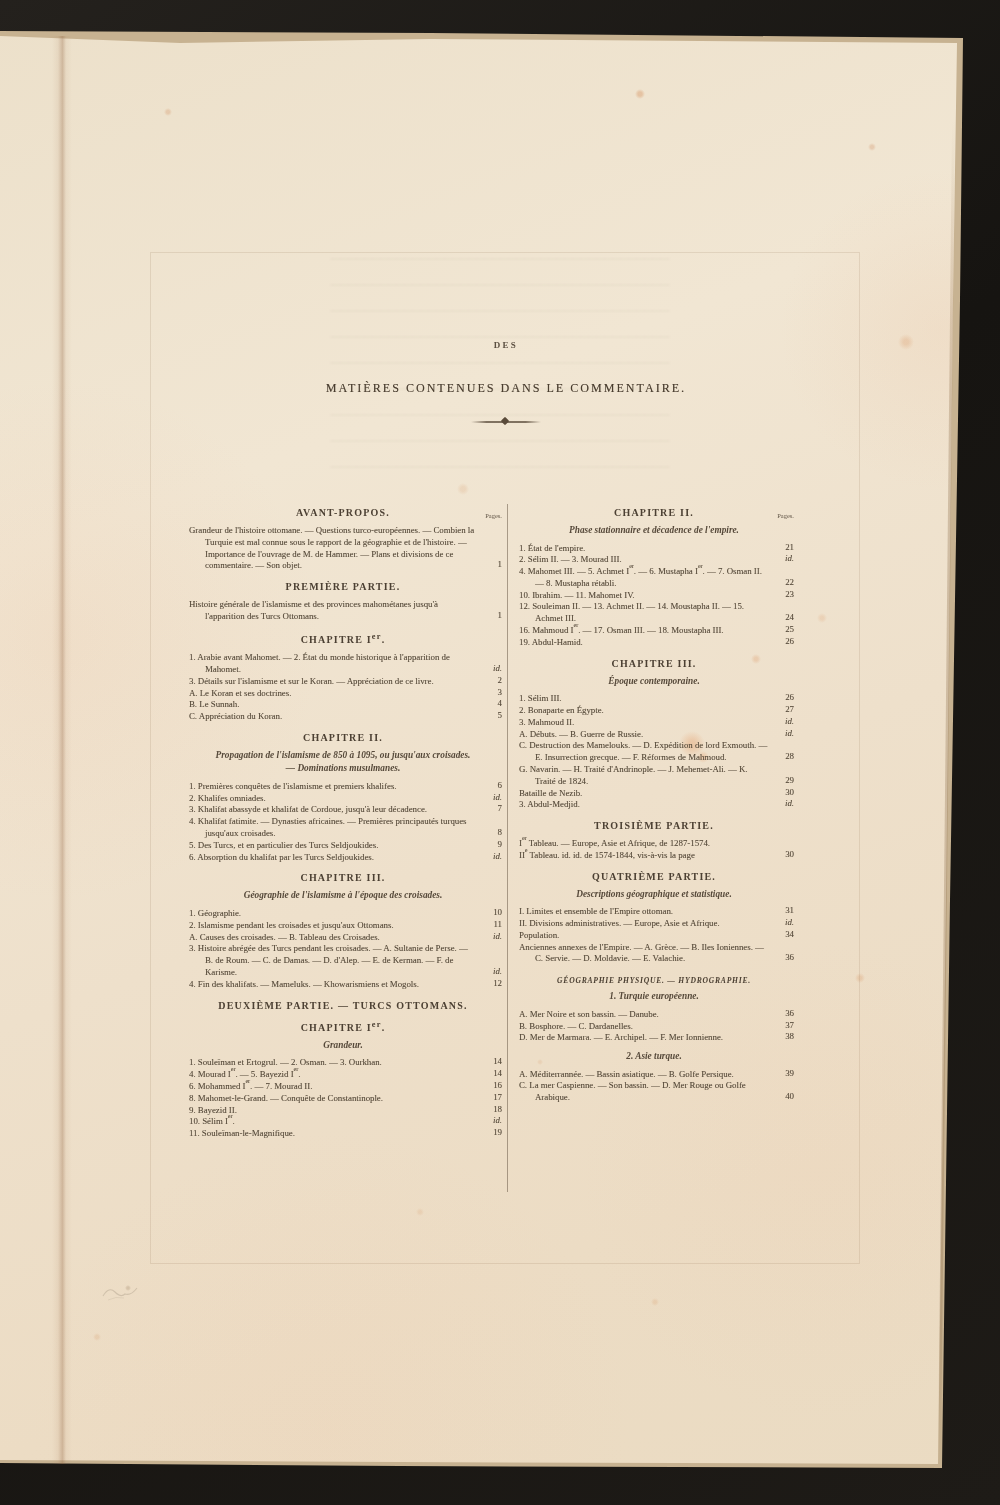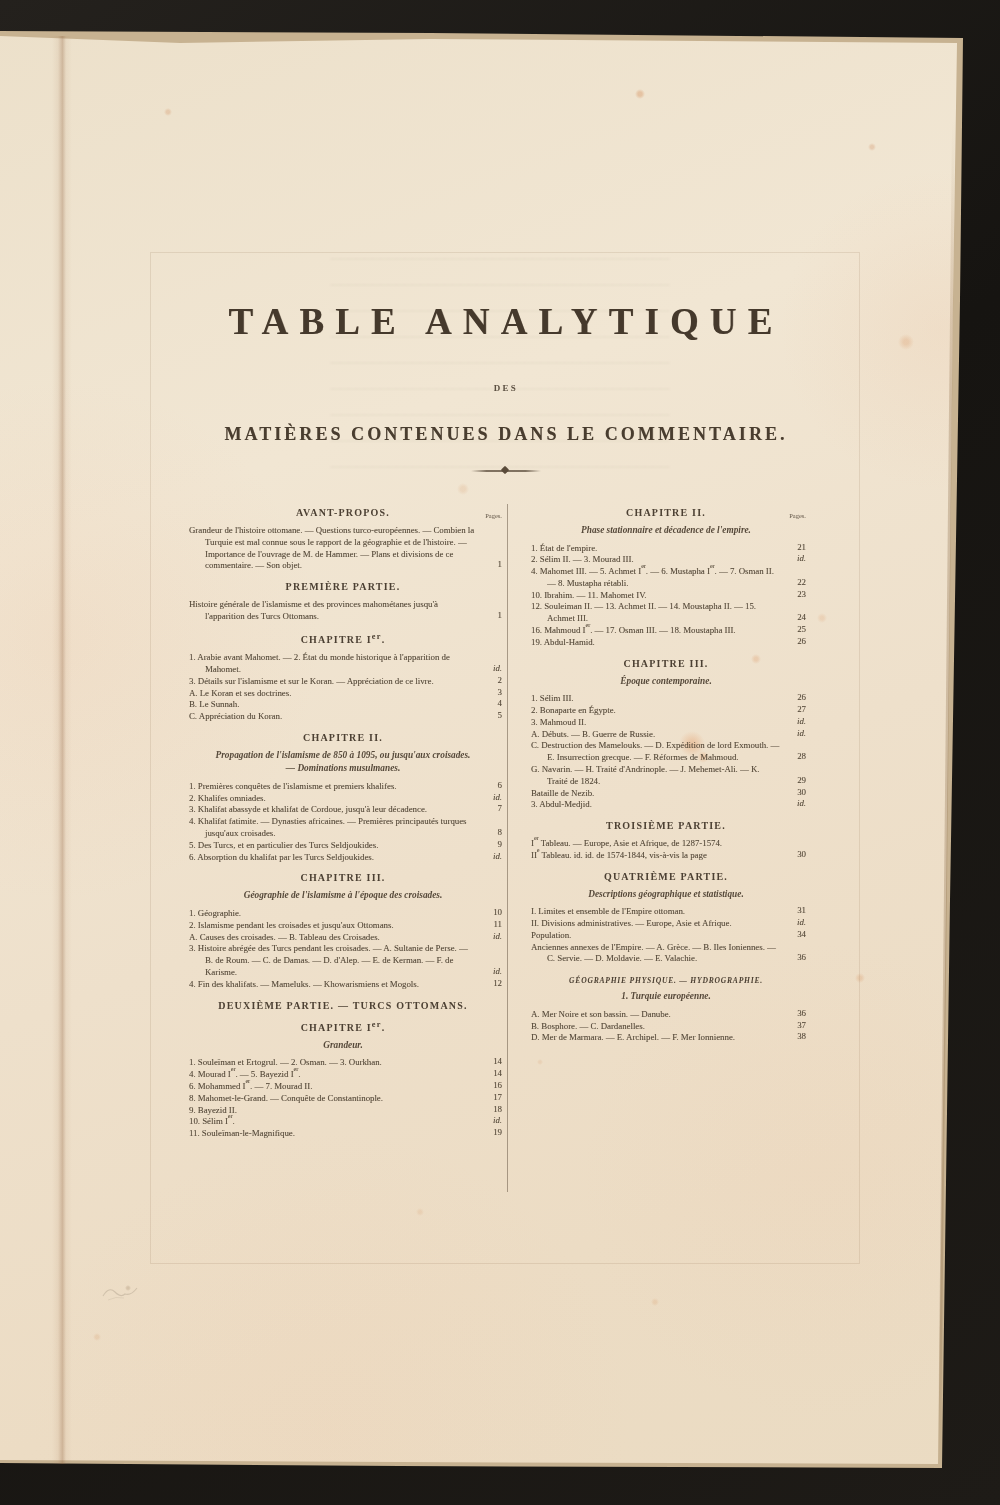--- a/index.html
+++ b/index.html
@@ -63,34 +63,34 @@
     position:absolute;left:100px;top:1278px;width:46px;height:26px;opacity:.35;
   }
   .title-block{position:absolute;left:150px;top:300px;width:712px;text-align:center;}
   .main-title{
     font-size:37px;font-weight:bold;letter-spacing:.30em;color:#45392c;
     text-shadow:.4px .4px .6px rgba(70,58,44,.45);
     white-space:nowrap;
   }
   .des-label{margin-top:40px;font-size:9px;font-weight:bold;letter-spacing:.25em;color:#5b4f41;}
   .subtitle{
-    margin-top:31px;font-size:18px;font-weight:bold;letter-spacing:.17em;color:#493d2f;
+    margin-top:31px;font-size:12px;font-weight:normal;letter-spacing:.17em;color:#493d2f;
     text-shadow:.3px .3px .5px rgba(70,58,44,.4);white-space:nowrap;
   }
   .ornament{margin:22px auto 0;width:70px;height:7px;position:relative;}
   .ornament .bar{
     position:absolute;left:0;top:3px;width:100%;height:1.6px;
     background:linear-gradient(to right, rgba(90,75,58,0), rgba(90,75,58,.75) 22%, rgba(90,75,58,.75) 78%, rgba(90,75,58,0));
   }
   .ornament .diamond{
     position:absolute;left:31px;top:0;width:6px;height:6px;background:#5a4b3a;
     transform:rotate(45deg);border-radius:1px;
   }
   
-  .toc{position:absolute;left:150px;top:498px;width:644px;display:flex;gap:12px;}
+  .toc{position:absolute;left:150px;top:498px;width:644px;display:flex;}
   .col{position:relative;}
   .col-left{flex:0 0 352px;padding-left:34px;box-sizing:border-box;}
   .col-right{flex:0 0 292px;padding-left:12px;box-sizing:border-box;}
   .col-divider{position:absolute;left:357px;top:6px;width:1px;height:688px;background:rgba(95,80,62,.5);}
   .sec{margin-bottom:7px;}
   .sec-h{
     text-align:center;font-size:10px;font-weight:bold;letter-spacing:.12em;color:#4c4033;
     margin:9px 0 7px;
   }
   .sec-h.small{font-size:7.6px;letter-spacing:.10em;margin:11px 0 6px;font-style:italic;}
@@ -119,21 +119,20 @@
 <div class="gutter-crease"></div>
 <div class="edge-line-right"></div>
 <div class="content-frame"></div>
 <div class="show-through"></div>
 <svg class="pencil-smudge" viewBox="0 0 46 26">
   <path d="M3 18 q6 -10 12 -4 t10 2 q6 2 12 -6" fill="none" stroke="#8a7c68" stroke-width="1.1" opacity=".8"></path>
   <path d="M8 22 q8 -4 16 -2" fill="none" stroke="#9a8c78" stroke-width=".8" opacity=".6"></path>
 </svg>
 
 <div class="title-block">
-  <div class="main-title">TABLE ANALYTIQUE</div>
   <div class="des-label">DES</div>
   <div class="subtitle">MATIÈRES CONTENUES DANS LE COMMENTAIRE.</div>
   <div class="ornament">
     <div class="bar"></div>
     <div class="diamond"></div>
   </div>
 </div>
 
 <div class="toc">
   <div class="col col-left" id="col-left">
@@ -242,14 +241,21 @@
       </div>
       <div class="sec">
         <div class="sec-h small">GÉOGRAPHIE PHYSIQUE. — HYDROGRAPHIE.</div>
         <div class="subwrap">
           <div class="sub">1. Turquie européenne.</div>
         </div>
         <div class="entry"><span>A. Mer Noire et son bassin. — Danube.</span><span class="epage">36</span></div>
         <div class="entry"><span>B. Bosphore. — C. Dardanelles.</span><span class="epage">37</span></div>
         <div class="entry"><span>D. Mer de Marmara. — E. Archipel. — F. Mer Ionnienne.</span><span class="epage">38</span></div>
       </div>
+      <div class="sec">
+        <div class="subwrap">
+          <div class="sub">2. Asie turque.</div>
+        </div>
+        <div class="entry"><span>A. Méditerrannée. — Bassin asiatique. — B. Golfe Persique.</span><span class="epage">39</span></div>
+        <div class="entry"><span>C. La mer Caspienne. — Son bassin. — D. Mer Rouge ou Golfe Arabique.</span><span class="epage">40</span></div>
+      </div>
     </div>
 </div>
 
 </body></html>

